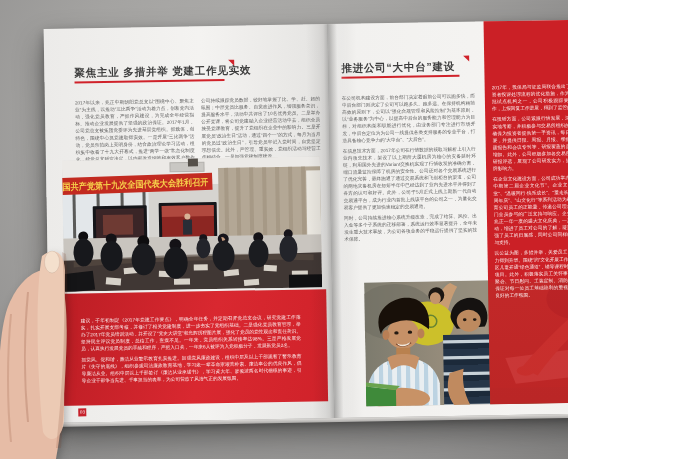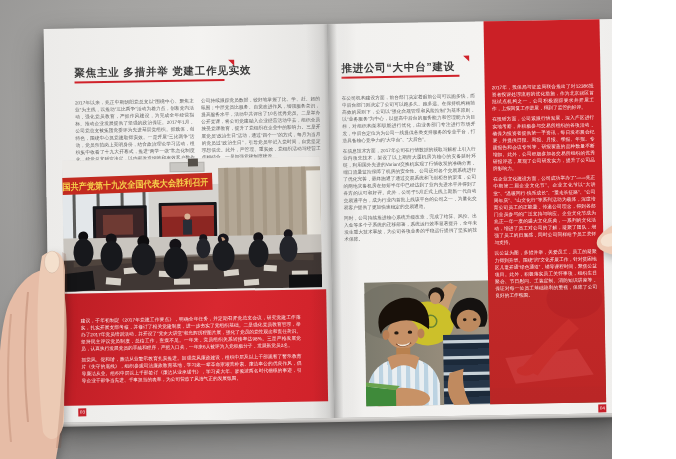--- a/index.html
+++ b/index.html
@@ -1,17 +1,17 @@
 <!DOCTYPE html>
 <html><head>
 <meta charset="utf-8">
 <style>
   html,body{margin:0;padding:0;}
   body{font-family:"Liberation Sans",sans-serif;}
-  .scene{position:relative;width:612px;height:459px;overflow:hidden;
+  .scene{position:relative;width:568px;height:459px;overflow:hidden;
     background:radial-gradient(ellipse at 45% 30%, #b3b2b0 0%, #a4a3a1 45%, #929190 80%, #848382 100%);}
   .spread{position:absolute;left:47px;top:24px;width:574px;height:396px;
     transform:rotate(-1deg);
     box-shadow:0 14px 30px rgba(0,0,0,.42), 0 4px 10px rgba(0,0,0,.30);}
   .page{position:absolute;top:0;height:394px;}
   .page.left{left:0;width:284px;background:linear-gradient(90deg,#ecebe9 0%,#f4f3f1 55%,#e6e5e3 97%,#dcdbd9 100%);}
   .page.right{left:284px;width:286px;background:linear-gradient(90deg,#dfdedc 0%,#f2f1ef 10%,#f5f4f2 70%,#efeeec 100%);}
   .spine{position:absolute;left:262px;top:0;width:46px;height:394px;pointer-events:none;z-index:6;
     background:linear-gradient(90deg, rgba(0,0,0,0) 0%, rgba(0,0,0,.08) 38%, rgba(0,0,0,.22) 50%, rgba(0,0,0,.10) 58%, rgba(255,255,255,.18) 68%, rgba(0,0,0,0) 90%);}
   .fore-edge{position:absolute;left:570px;top:3px;width:9px;height:390px;

